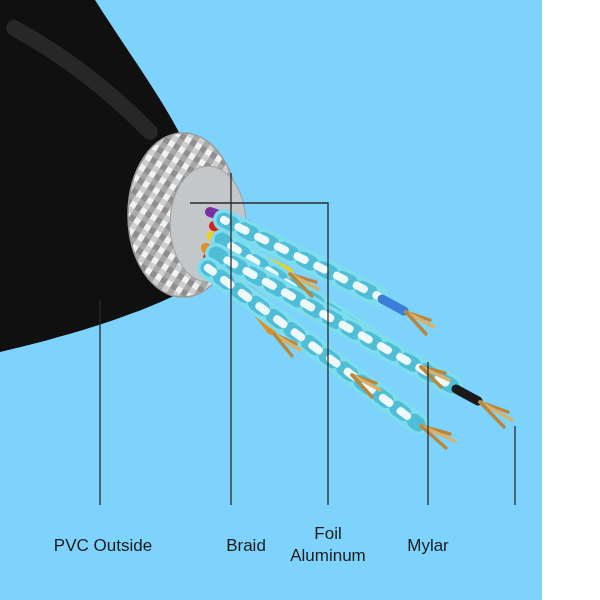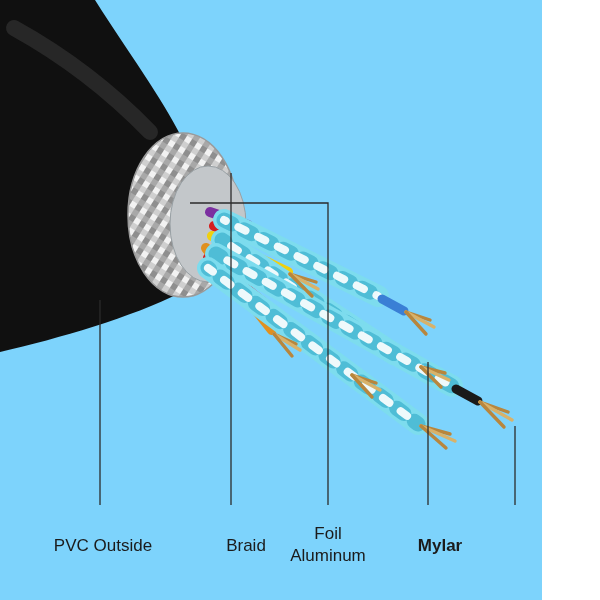--- a/index.html
+++ b/index.html
@@ -127,16 +127,16 @@
 
   <div class="part-label" style="left:103px; top:535px;">PVC Outside</div>
 
   <div class="part-label" style="left:231px; top:535px;margin-left:15px;">Braid</div>
 
   <div class="part-label" style="left:328px; top:523px;">
     <span>Foil</span>
     <span>Aluminum</span>
   </div>
 
-  <div class="part-label" style="left:440px; top:535px;font-weight:bold;">Mylar</div>
+  <div class="part-label" style="left:428px; top:535px;">Mylar</div>
 
 
 </div>
 
 </body></html>

